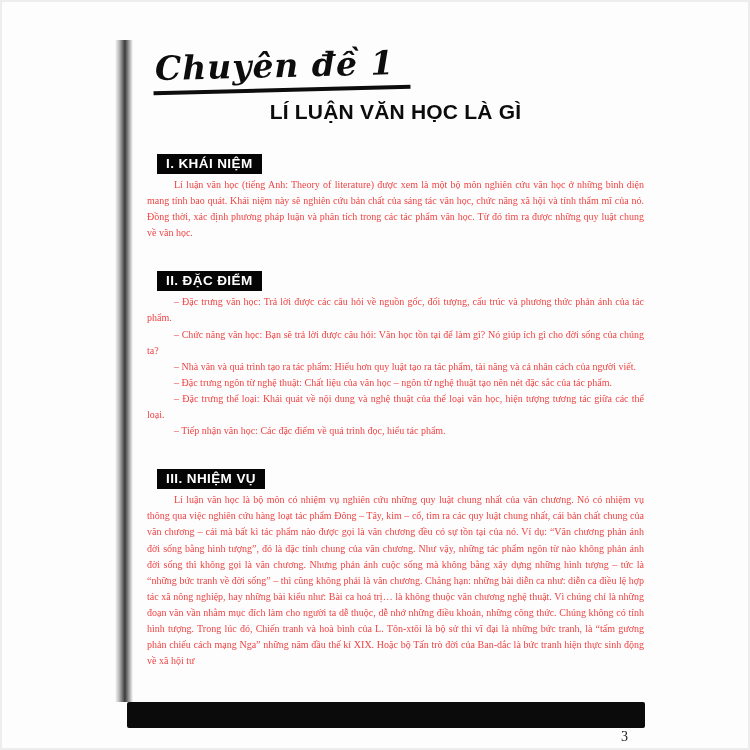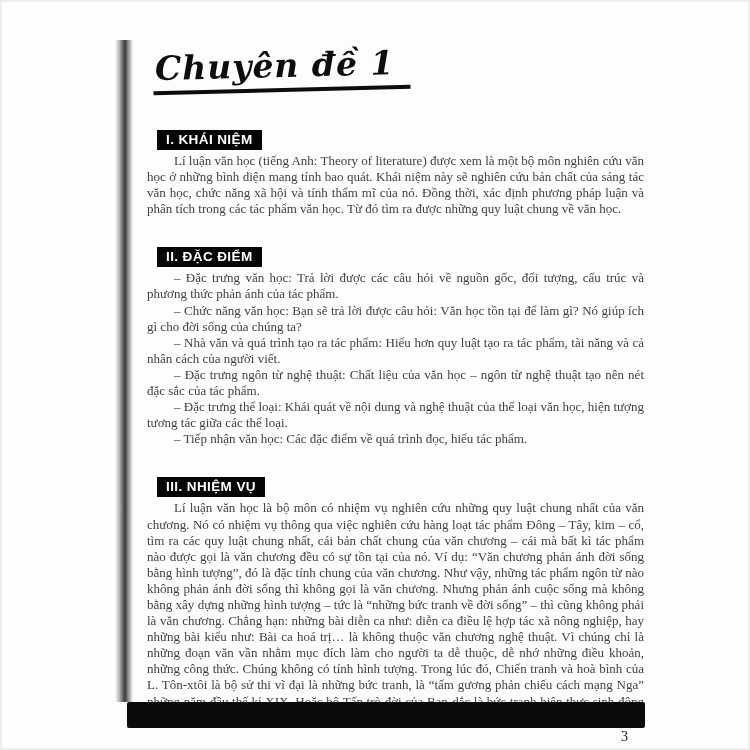--- a/index.html
+++ b/index.html
@@ -68,25 +68,25 @@
     font-family: "Liberation Sans", sans-serif;
     font-weight: bold;
     font-size: 13.5px;
     padding: 2px 9px 3px 9px;
     margin: 3px 0 3px 10px;
     letter-spacing: 0.4px;
   }
   section { display: block; margin-top: 27px; }
   p.body {
     margin: 0;
-    font-size: 13px;
+    font-size: 10px;
     line-height: 16.1px;
     text-align: justify;
     text-indent: 27px;
-    color: #404040;
+    color: #ef4444;
   }
   .it { }
   .bottom-bar {
     position: absolute;
     left: 127px;
     top: 702px;
     width: 518px;
     height: 26px;
     background: #0b0b0b;
     border-radius: 2px;
@@ -102,20 +102,21 @@
 </head>
 <body>
 
 <div class="screen">
   <div class="spine"></div>
 
   <div class="content">
     <div class="script-wrap">
       <span class="script">Chuyên đề 1</span>
     </div>
+    <h1 class="title">LÍ LUẬN VĂN HỌC LÀ GÌ</h1>
     <div id="sections">
         <section><div class="sec-head">I. KHÁI NIỆM</div><p class="body"><span>Lí luận văn học (tiếng Anh: Theory of literature) được xem là một bộ môn nghiên cứu văn học ở những bình diện mang tính bao quát. Khái niệm này sẽ nghiên cứu bản chất của sáng tác văn học, chức năng xã hội và tính thẩm mĩ của nó. Đồng thời, xác định phương pháp luận và phân tích trong các tác phẩm văn học. Từ đó tìm ra được những quy luật chung về văn học.</span></p></section>
         <section><div class="sec-head">II. ĐẶC ĐIỂM</div><p class="body"><span>– Đặc trưng văn học: Trả lời được các câu hỏi về nguồn gốc, đối tượng, cấu trúc và phương thức phản ánh của tác phẩm.</span></p><p class="body"><span>– Chức năng văn học: Bạn sẽ trả lời được câu hỏi: Văn học tồn tại để làm gì? Nó giúp ích gì cho đời sống của chúng ta?</span></p><p class="body"><span>– Nhà văn và quá trình tạo ra tác phẩm: Hiểu hơn quy luật tạo ra tác phẩm, tài năng và cả nhân cách của người viết.</span></p><p class="body"><span>– Đặc trưng ngôn từ nghệ thuật: Chất liệu của văn học – ngôn từ nghệ thuật tạo nên nét đặc sắc của tác phẩm.</span></p><p class="body"><span>– Đặc trưng thể loại: Khái quát về nội dung và nghệ thuật của thể loại văn học, hiện tượng tương tác giữa các thể loại.</span></p><p class="body"><span>– Tiếp nhận văn học: Các đặc điểm về quá trình đọc, hiểu tác phẩm.</span></p></section>
         <section><div class="sec-head">III. NHIỆM VỤ</div><p class="body"><span>Lí luận văn học là bộ môn có nhiệm vụ nghiên cứu những quy luật chung nhất của văn chương. Nó có nhiệm vụ thông qua việc nghiên cứu hàng loạt tác phẩm Đông – Tây, kim – cổ, tìm ra các quy luật chung nhất, cái bản chất chung của văn chương – cái mà bất kì tác phẩm nào được gọi là văn chương đều có sự tồn tại của nó. Ví dụ: “Văn chương phản ánh đời sống bằng hình tượng”, đó là đặc tính chung của văn chương. Như vậy, những tác phẩm ngôn từ nào không phản ánh đời sống thì không gọi là văn chương. Nhưng phản ánh cuộc sống mà không bằng xây dựng những hình tượng – tức là “những bức tranh về đời sống” – thì cũng không phải là văn chương. Chẳng hạn: những bài diễn ca như: diễn ca điều lệ hợp tác xã nông nghiệp, hay những bài kiểu như: </span><span class="it">Bài ca hoá trị…</span><span> là không thuộc văn chương nghệ thuật. Vì chúng chỉ là những đoạn văn vần nhằm mục đích làm cho người ta dễ thuộc, dễ nhớ những điều khoản, những công thức. Chúng không có tính hình tượng. Trong lúc đó, </span><span class="it">Chiến tranh và hoà bình</span><span> của L. Tôn-xtôi là bộ sử thi vĩ đại là những bức tranh, là “tấm gương phản chiếu cách mạng Nga” những năm đầu thế kỉ XIX. Hoặc bộ </span><span class="it">Tấn trò đời</span><span> của Ban-dắc là bức tranh hiện thực sinh động về xã hội tư</span></p></section>
       </div>
   </div>
 
   <div class="bottom-bar"></div>
   <div class="page-num">3</div>
 </div>

